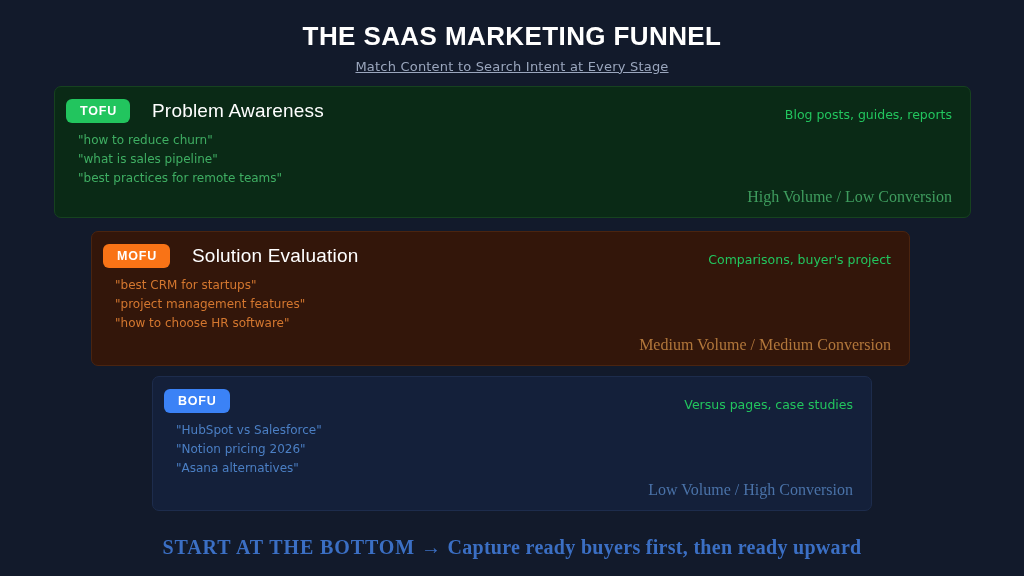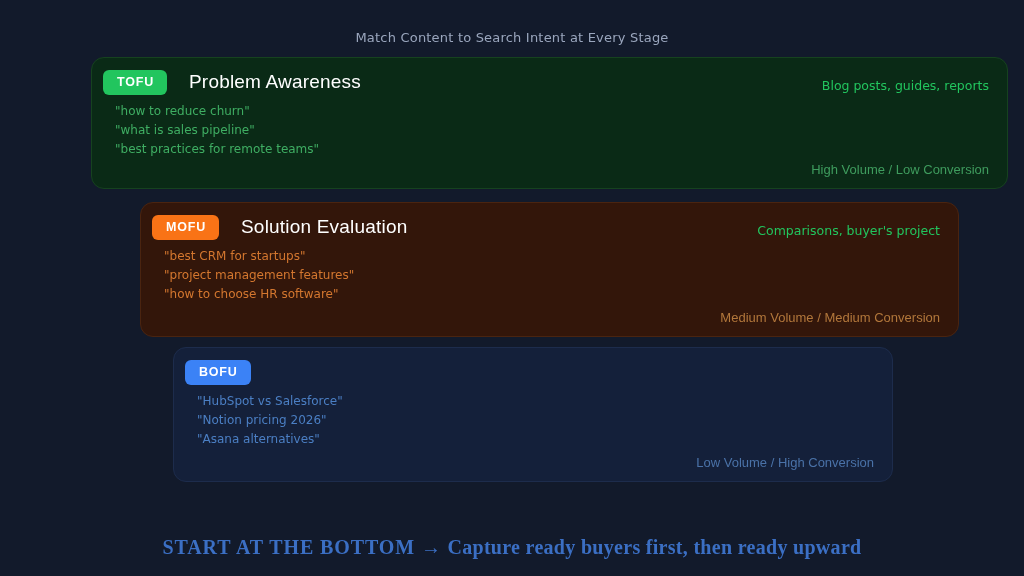--- a/index.html
+++ b/index.html
@@ -28,51 +28,51 @@
     color: #ffffff;
     line-height: 1.1;
     margin: 0;
   }
   .subtitle {
     font-family: "DejaVu Sans", sans-serif;
     font-size: 13px;
     color: #9aa6bd;
     margin-top: 8px;
     letter-spacing: 0.2px;
+    text-decoration: underline;
   }
 
   
   .funnel {
     position: relative;
     margin-top: 12px;
   }
   .band {
     position: absolute;
-    border-radius: 13px;
+    border-radius: 7px;
     box-sizing: border-box;
-    margin-left: 37px;
   }
   .band-tofu {
     left: 54px;
     top: 0px;
     width: 917px;
     height: 132px;
     background: #0a2a16;
     border: 1px solid #16421f;
   }
   .band-mofu {
-    left: 103px;
+    left: 91px;
     top: 145px;
     width: 819px;
     height: 135px;
     background: #33160a;
     border: 1px solid #4a2410;
   }
   .band-bofu {
-    left: 136px;
+    left: 152px;
     top: 290px;
     width: 720px;
     height: 135px;
     background: #14203a;
     border: 1px solid #1d2c4c;
   }
 
   
   .band-head {
     position: absolute;
@@ -128,22 +128,22 @@
     top: 20px;
     font-family: "DejaVu Sans", sans-serif;
     font-size: 12.5px;
     color: #22c55e;
     white-space: nowrap;
   }
   .volume-note {
     position: absolute;
     right: 18px;
     bottom: 11px;
-    font-family: Liberation Sans, sans-serif;
-    font-size: 13px;
+    font-family: Liberation Serif, serif;
+    font-size: 16px;
     white-space: nowrap;
   }
   .v-tofu { color: #3f9c5e; }
   .v-mofu { color: #b2773b; }
   .v-bofu { color: #4a72a8; }
 
   
   .footer {
     position: absolute;
     left: 0;
@@ -158,20 +158,21 @@
     color: #3b6fc4;
     letter-spacing: 0.3px;
   }
   .footer-cta { letter-spacing: 0.9px; }
   .footer-arrow { padding: 0 6px; }
 </style>
 </head>
 <body>
 
 <div class="header">
+  <div class="title">THE SAAS MARKETING FUNNEL</div>
   <div class="subtitle">Match Content to Search Intent at Every Stage</div>
 </div>
 
 <div class="funnel">
 
   <div class="band band-tofu">
     <div class="band-head">
       <span class="badge badge-tofu">TOFU</span>
       <span class="stage-name">Problem Awareness</span>
     </div>
@@ -200,20 +201,21 @@
 
   <div class="band band-bofu">
     <div class="band-head">
       <span class="badge badge-bofu">BOFU</span>
     </div>
     <div class="queries">
       <div class="query q-bofu">"HubSpot vs Salesforce"</div>
       <div class="query q-bofu">"Notion pricing 2026"</div>
       <div class="query q-bofu">"Asana alternatives"</div>
     </div>
+    <div class="content-types">Versus pages, case studies</div>
     <div class="volume-note v-bofu">Low Volume / High Conversion</div>
   </div>
 
 </div>
 
 <div class="footer">
   <span class="footer-text footer-cta">START AT THE BOTTOM</span><span class="footer-text footer-arrow">→</span><span class="footer-text">Capture ready buyers first, then ready upward</span>
 </div>
 
 </body></html>

